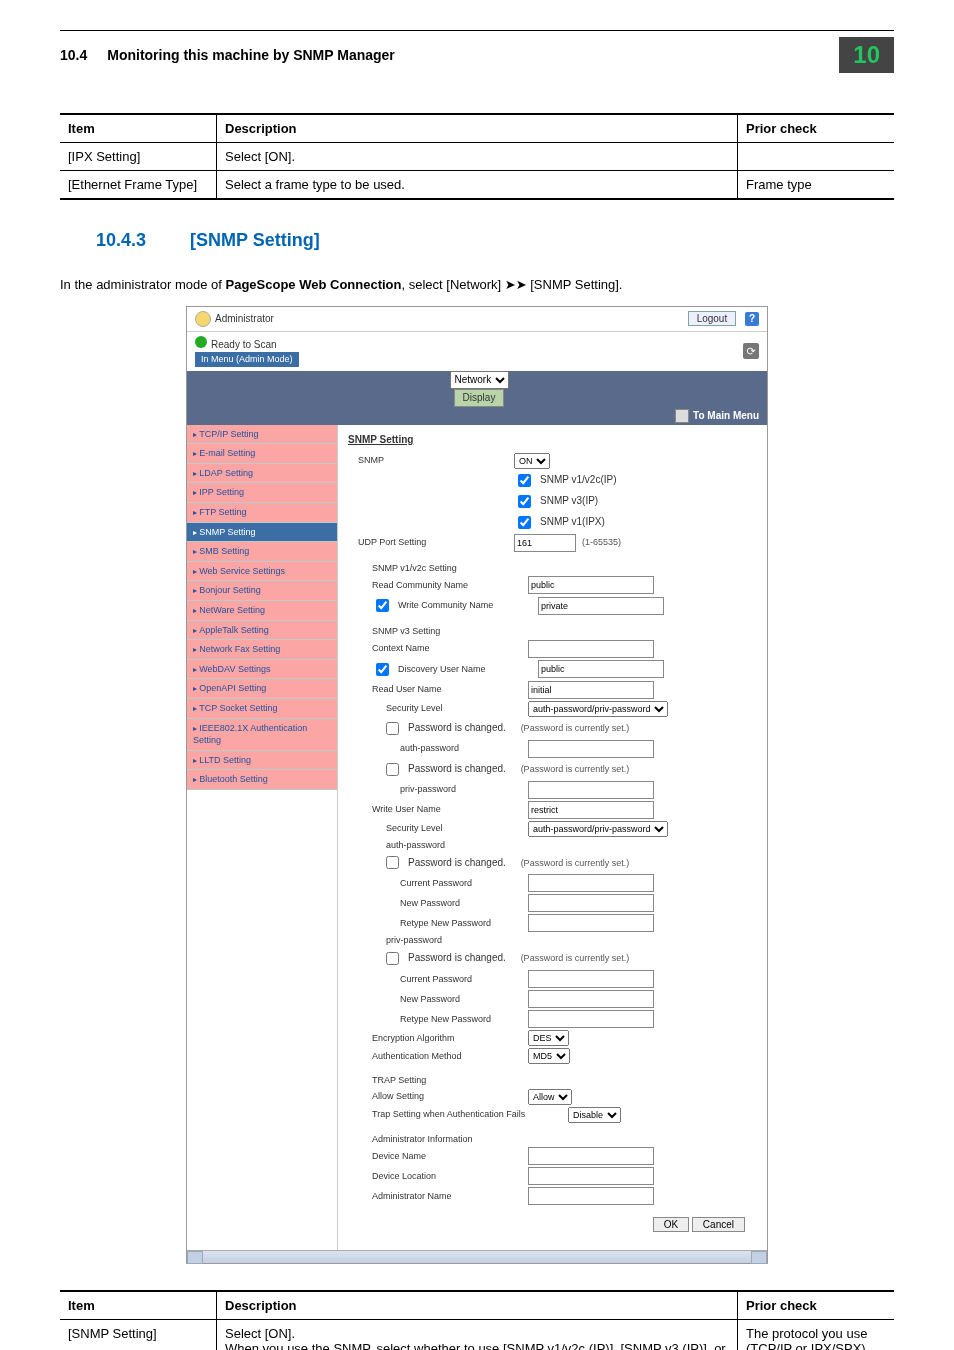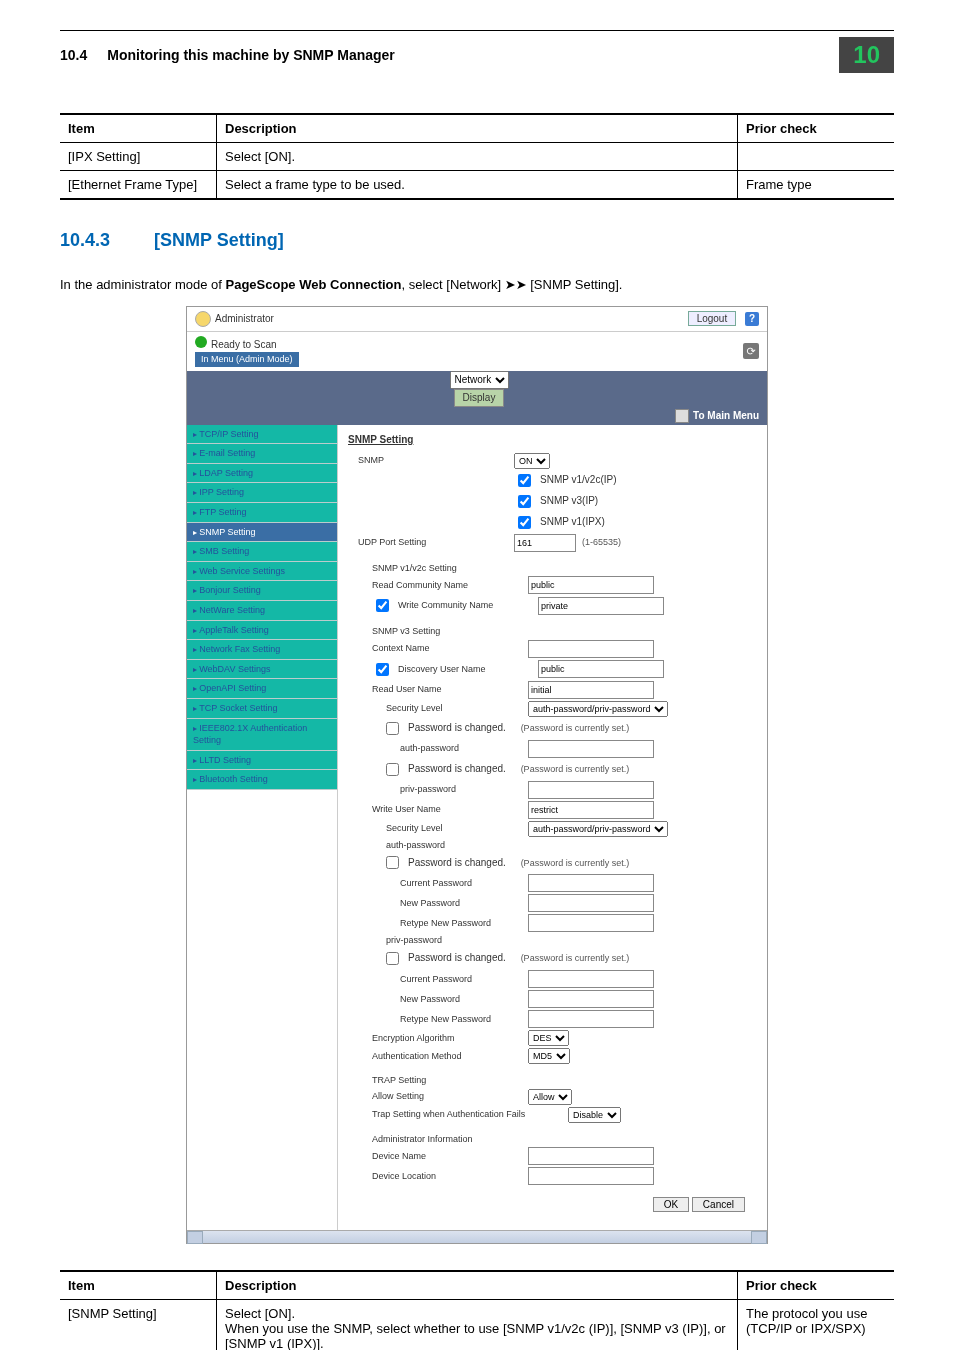--- a/index.html
+++ b/index.html
@@ -32,21 +32,21 @@
   table.data-table .sep { border-left: 1px solid #000; }
   table.data-table tr:last-child td { border-bottom: 2px solid #000; }
   table.data-table thead th { border-bottom: 1px solid #000; }
   .col1 { width: 140px; }
   .col3 { width: 140px; }
 
   h2.section {
     color: #0066b3; font-size: 18px; font-weight: bold; margin: 0 0 12px 0;
   }
   .section-row { display:flex; gap: 30px; align-items:baseline; margin-bottom: 14px;}
-  .section-num { color:#0066b3; font-size:18px; font-weight:bold; min-width:64px;}
+  .section-num { color:#0066b3; font-size:18px; font-weight:bold; min-width:64px;margin-left:36px;}
   .intro { margin: 0 0 14px 0; }
 
   
   .mock-wrap { display:flex; justify-content:center; margin-bottom: 26px;}
   .mock {
     width: 580px; border: 1px solid #999; font-size: 10px; color:#333;
     background:#fff; line-height:1.4;
   }
   .mock-topbar { display:flex; justify-content:space-between; align-items:center;
     padding:4px 8px; border-bottom:1px solid #ccc; }
@@ -59,21 +59,21 @@
   .status-dot { width:12px;height:12px;border-radius:50%;background:#2a2;display:inline-block;margin-right:4px; }
   .bluebar { background:#3a6ea5;color:#fff;padding:1px 6px;font-size:9px;display:inline-block; }
   .refresh-icon { width:16px;height:16px;background:#777;color:#fff;display:flex;align-items:center;justify-content:center;font-size:11px;border-radius:2px;}
   .mock-navbar { display:flex; align-items:center; background:#5a6a8a; color:#fff; padding:0;flex-direction:column;}
   .mock-navbar select { font-size:10px; height:18px; margin-left:4px;}
   .disp-btn { background:#b8d4a8; color:#333; border:1px solid #888; padding:1px 8px; margin-left:4px; font-size:10px;}
   .mainlink { margin-left:auto; padding:2px 8px; font-weight:bold; font-size:10px; display:flex;align-items:center;gap:4px;}
   .mainlink-icon { width:12px;height:12px;background:#ddd;border:1px solid #888;}
   .mock-body { display:flex; }
   .side { width:150px; background:#fff; border-right:1px solid #ccc;}
-  .side-item { background:#14b8a6; border-bottom:1px solid #bcc; padding:3px 6px; color:#24529c; font-size:9px; cursor:default;}
+  .side-item { background:#fca5a5; border-bottom:1px solid #bcc; padding:3px 6px; color:#24529c; font-size:9px; cursor:default;}
   .side-item.active { background:#3a6ea5; color:#fff; }
   .side-item::before { content:"▸ "; font-size:8px;}
   .content { flex:1; padding:6px 10px 16px 10px; position:relative;}
   .content h4 { font-size:10px; margin:2px 0 6px 0; text-decoration:underline;}
   .row { display:flex; align-items:center; margin:2px 0 2px 10px; gap:6px;}
   .row.l2 { margin-left:24px; }
   .row label { width:150px; font-size:9px;}
   .row label.wide { width: 190px; }
   .row input[type=text]{ width:120px; height:14px; font-size:9px; border:1px solid #888;}
   .row input.sm { width:56px;}
@@ -300,20 +300,24 @@
 
       <div class="sect-title">Administrator Information</div>
       <div class="row l2">
             <label>Device Name</label>
             <input type="text" style="">
           </div>
       <div class="row l2">
             <label>Device Location</label>
             <input type="text" style="">
           </div>
+      <div class="row l2">
+            <label>Administrator Name</label>
+            <input type="text" style="">
+          </div>
 
       <div class="btnrow">
         <button>OK</button>
         <button>Cancel</button>
       </div>
     </div>
   </div>
   <div class="scrollbar"></div>
 </div>
 </div>

